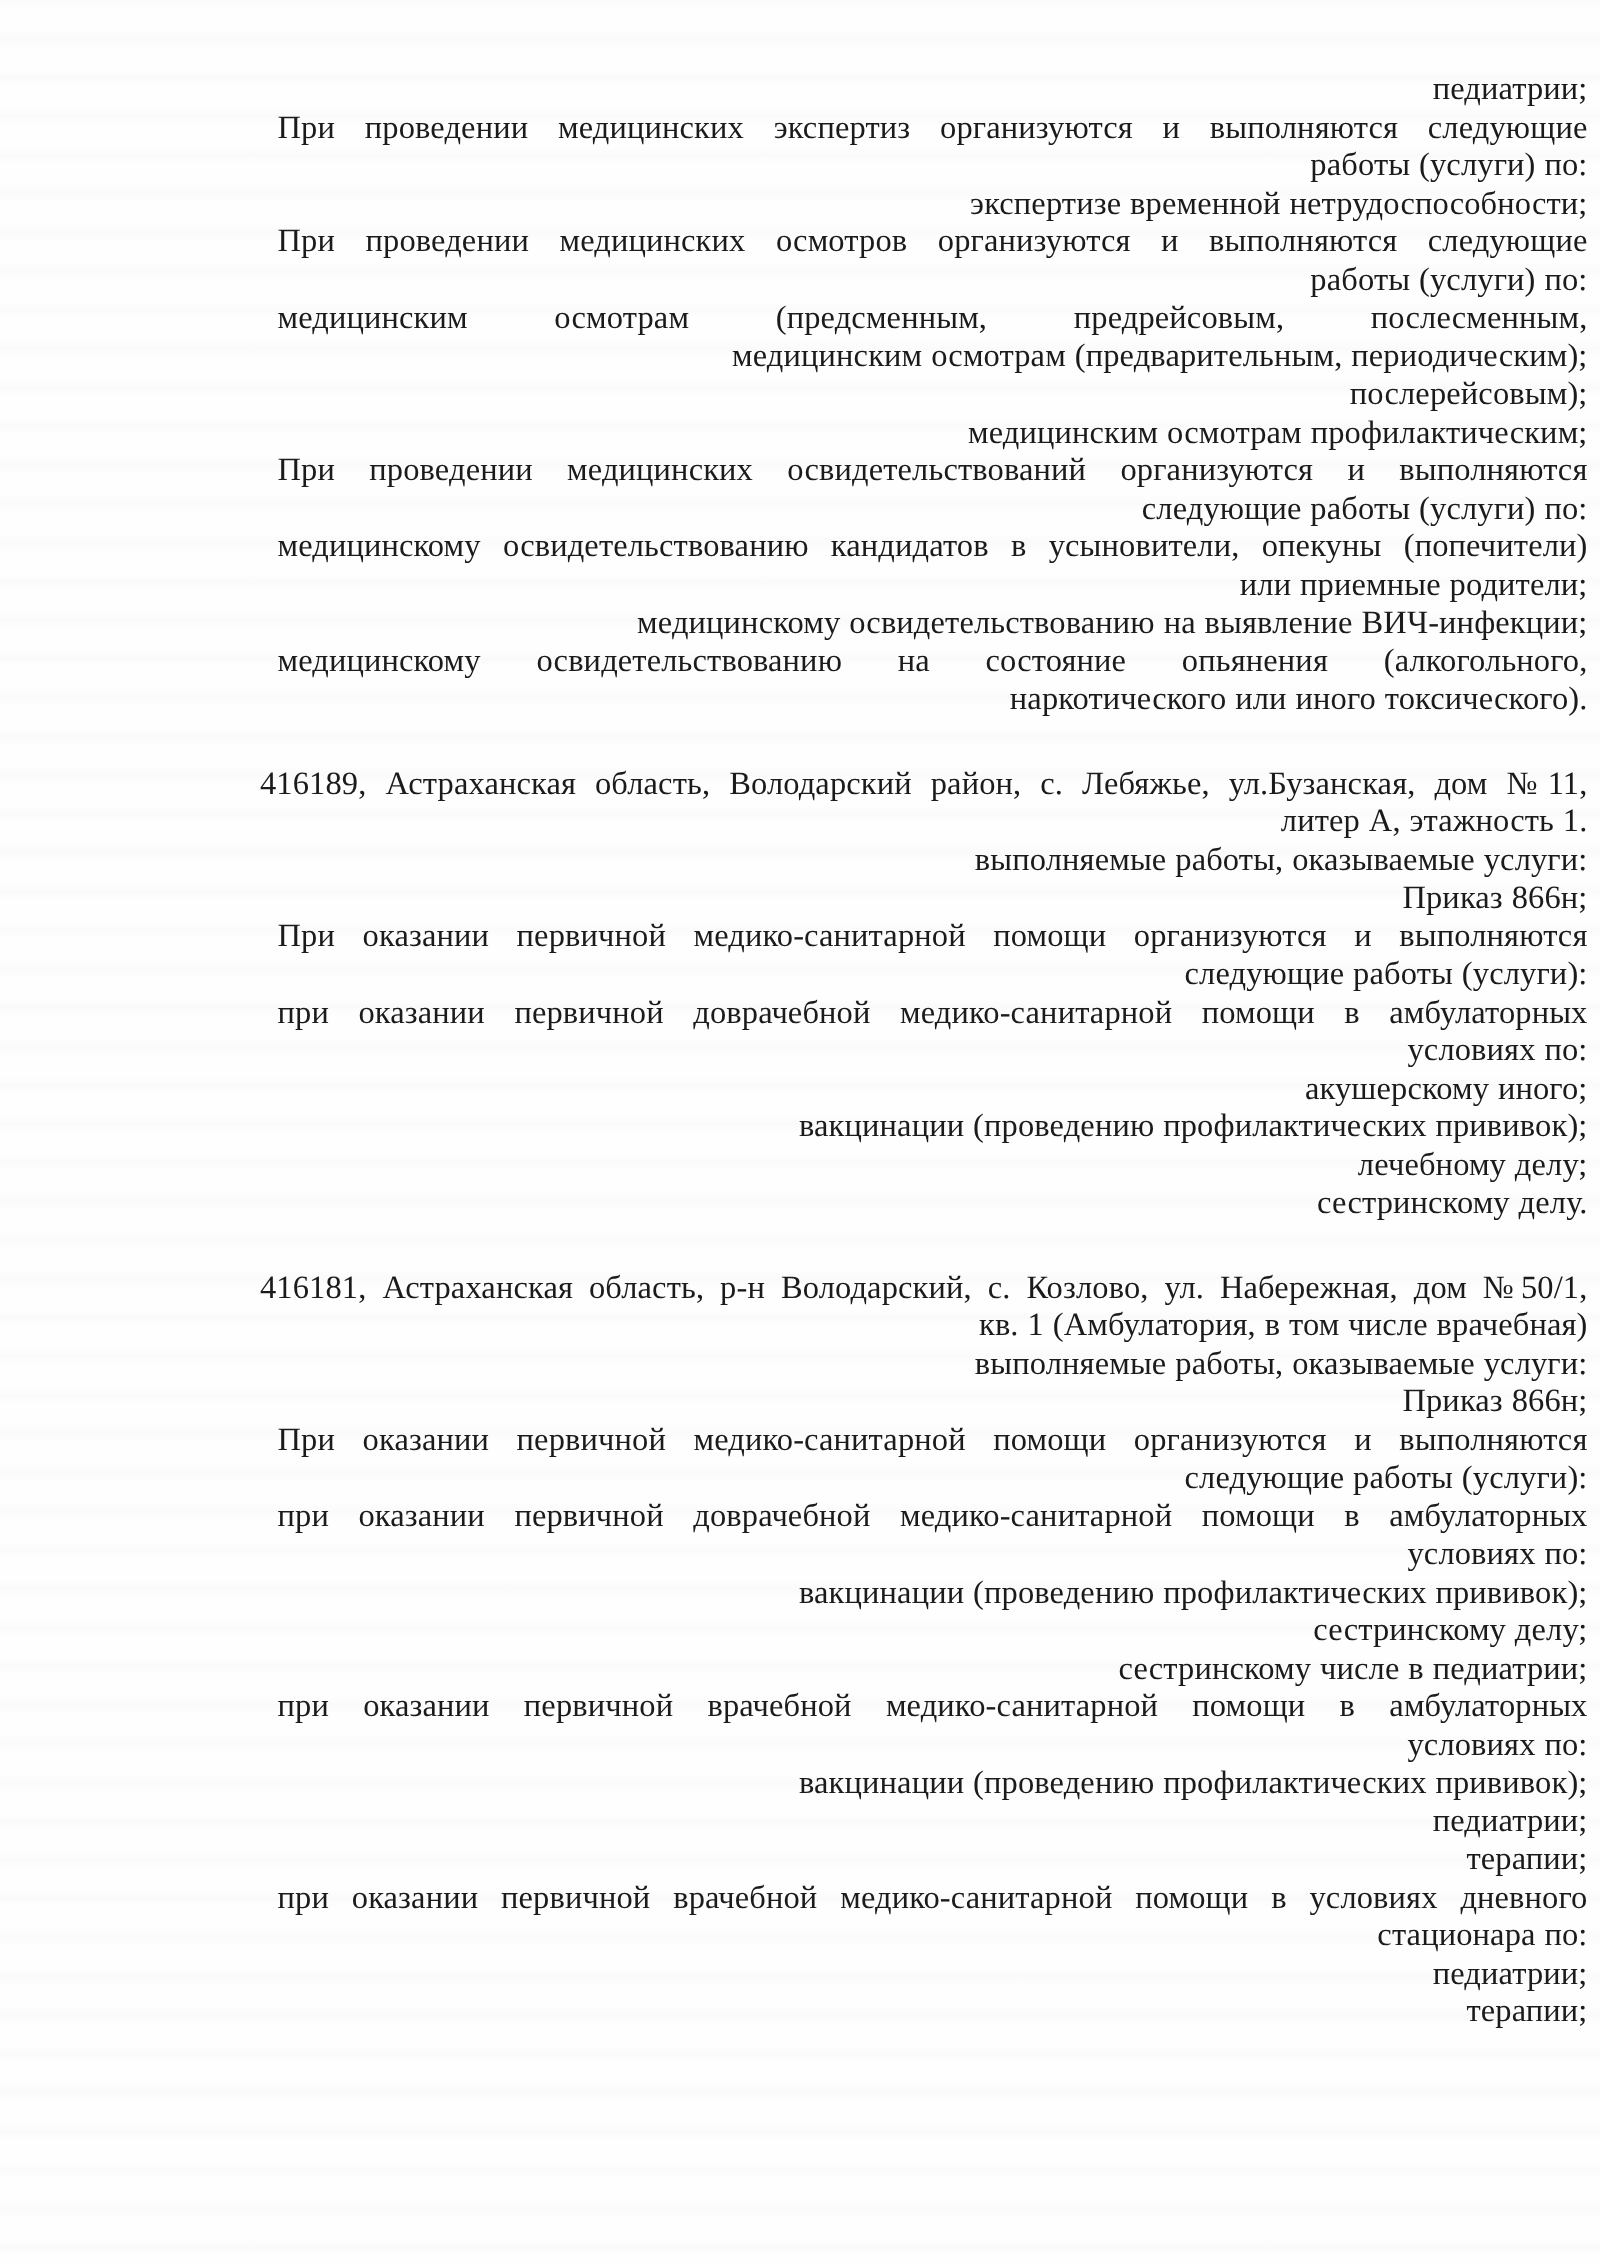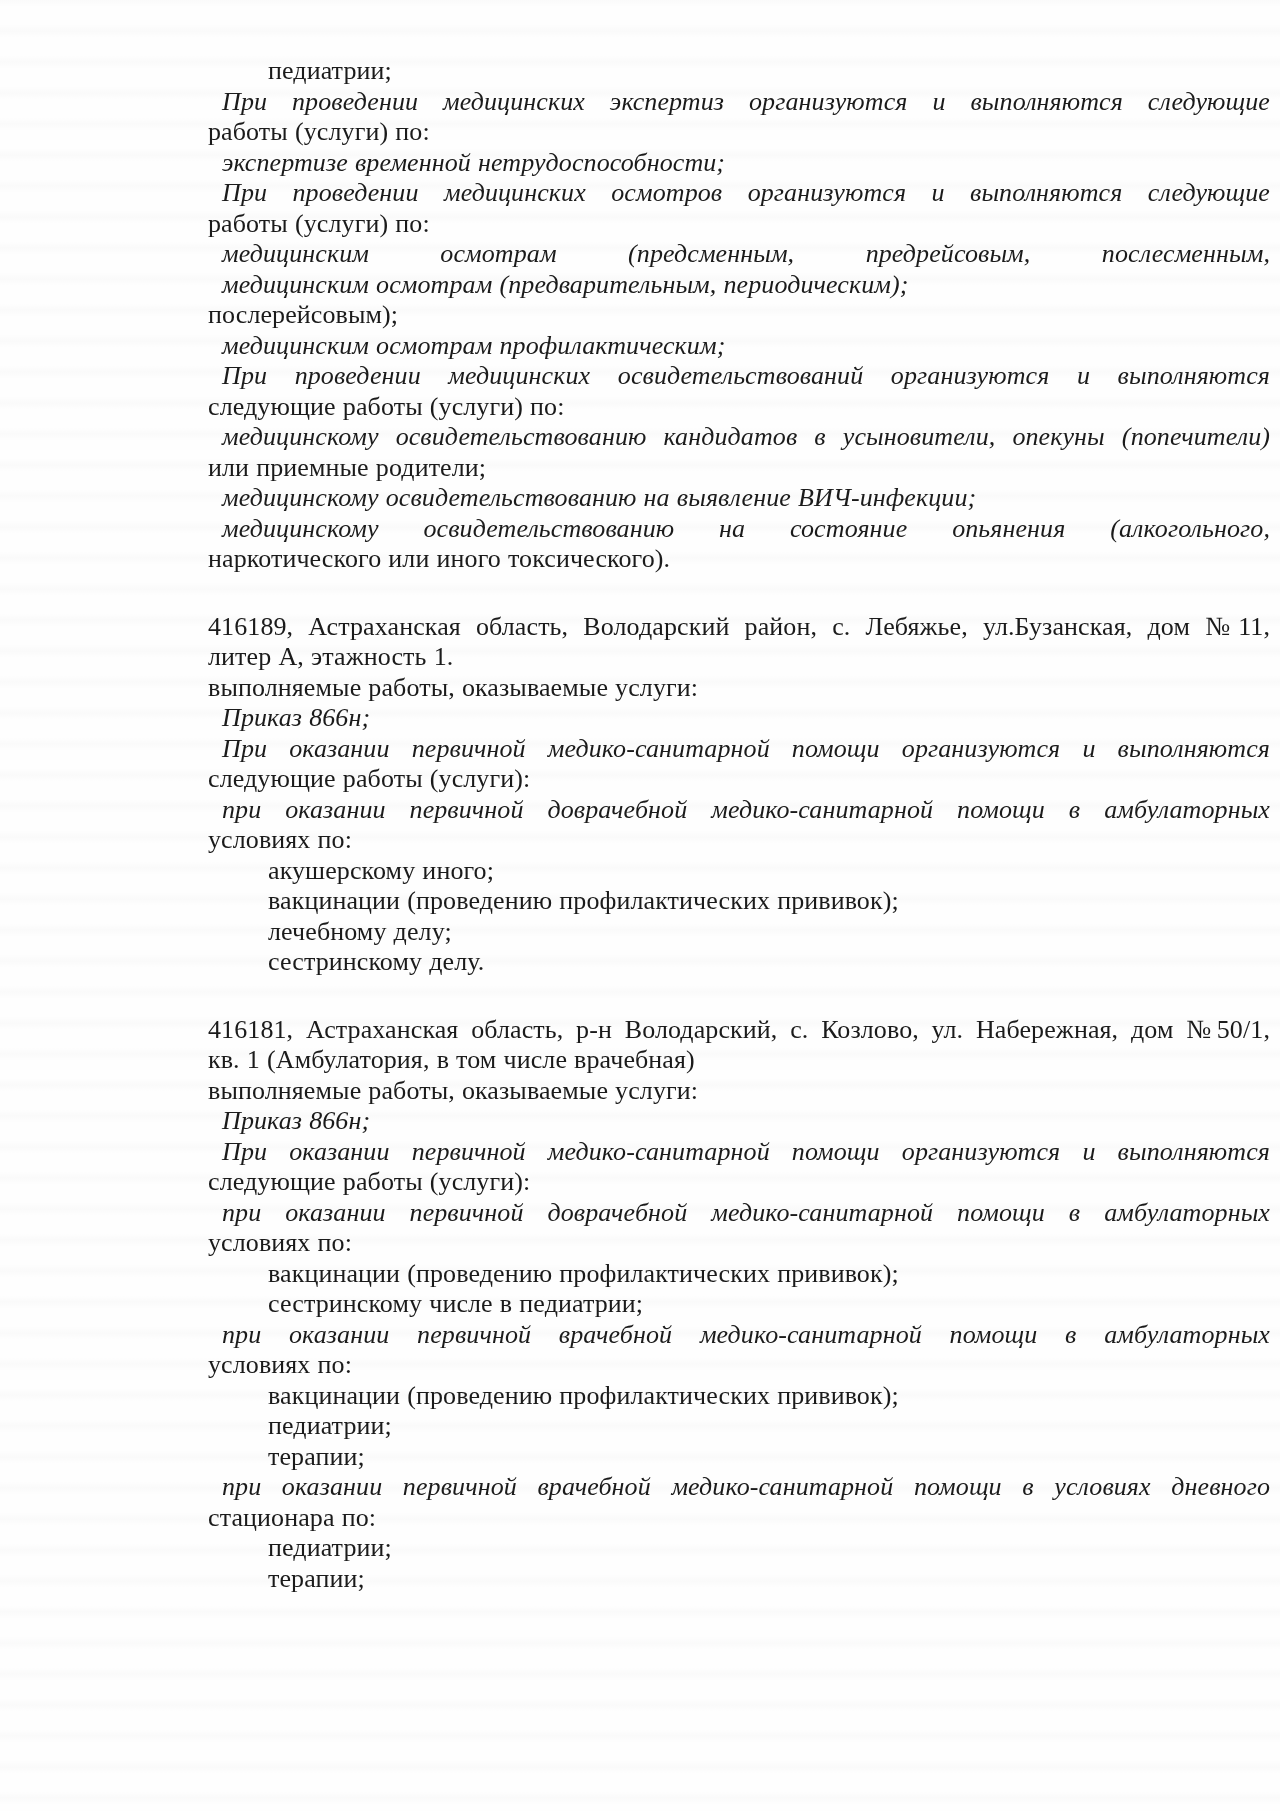--- a/index.html
+++ b/index.html
@@ -29,25 +29,25 @@
     position: absolute;
     left: 208px;
     top: 56px;
     width: 1062px;
   }
   .section { margin: 0; }
   .section + .section { margin-top: 37px; }
   .line {
     font-size: 26px;
     line-height: 30.5px;
-    text-align: left;
+    text-align: right;
     letter-spacing: 0.1px;
     word-spacing: 0.5px;
   }
-  .line.lvl-1 { padding-left: 14px; font-style: italic; }
+  .line.lvl-1 { padding-left: 14px; }
   .line.lvl-2 { padding-left: 60px; }
   .line.fill {
     text-align: justify;
     text-align-last: justify;
   }
 </style>
 </head>
 <body>
 
 <div class="page">
@@ -88,20 +88,21 @@
       <div class="section">
         <div class="line lvl-0 fill">416181, Астраханская область, р-н Володарский, с. Козлово, ул. Набережная, дом №50/1,</div>
         <div class="line lvl-0">кв. 1 (Амбулатория, в том числе врачебная)</div>
         <div class="line lvl-0">выполняемые работы, оказываемые услуги:</div>
         <div class="line lvl-1">Приказ 866н;</div>
         <div class="line lvl-1 fill">При оказании первичной медико-санитарной помощи организуются и выполняются</div>
         <div class="line lvl-0">следующие работы (услуги):</div>
         <div class="line lvl-1 fill">при оказании первичной доврачебной медико-санитарной помощи в амбулаторных</div>
         <div class="line lvl-0">условиях по:</div>
         <div class="line lvl-2">вакцинации (проведению профилактических прививок);</div>
+        <div class="line lvl-2">сестринскому делу;</div>
         <div class="line lvl-2">сестринскому числе в педиатрии;</div>
         <div class="line lvl-1 fill">при оказании первичной врачебной медико-санитарной помощи в амбулаторных</div>
         <div class="line lvl-0">условиях по:</div>
         <div class="line lvl-2">вакцинации (проведению профилактических прививок);</div>
         <div class="line lvl-2">педиатрии;</div>
         <div class="line lvl-2">терапии;</div>
         <div class="line lvl-1 fill">при оказании первичной врачебной медико-санитарной помощи в условиях дневного</div>
         <div class="line lvl-0">стационара по:</div>
         <div class="line lvl-2">педиатрии;</div>
         <div class="line lvl-2">терапии;</div>

